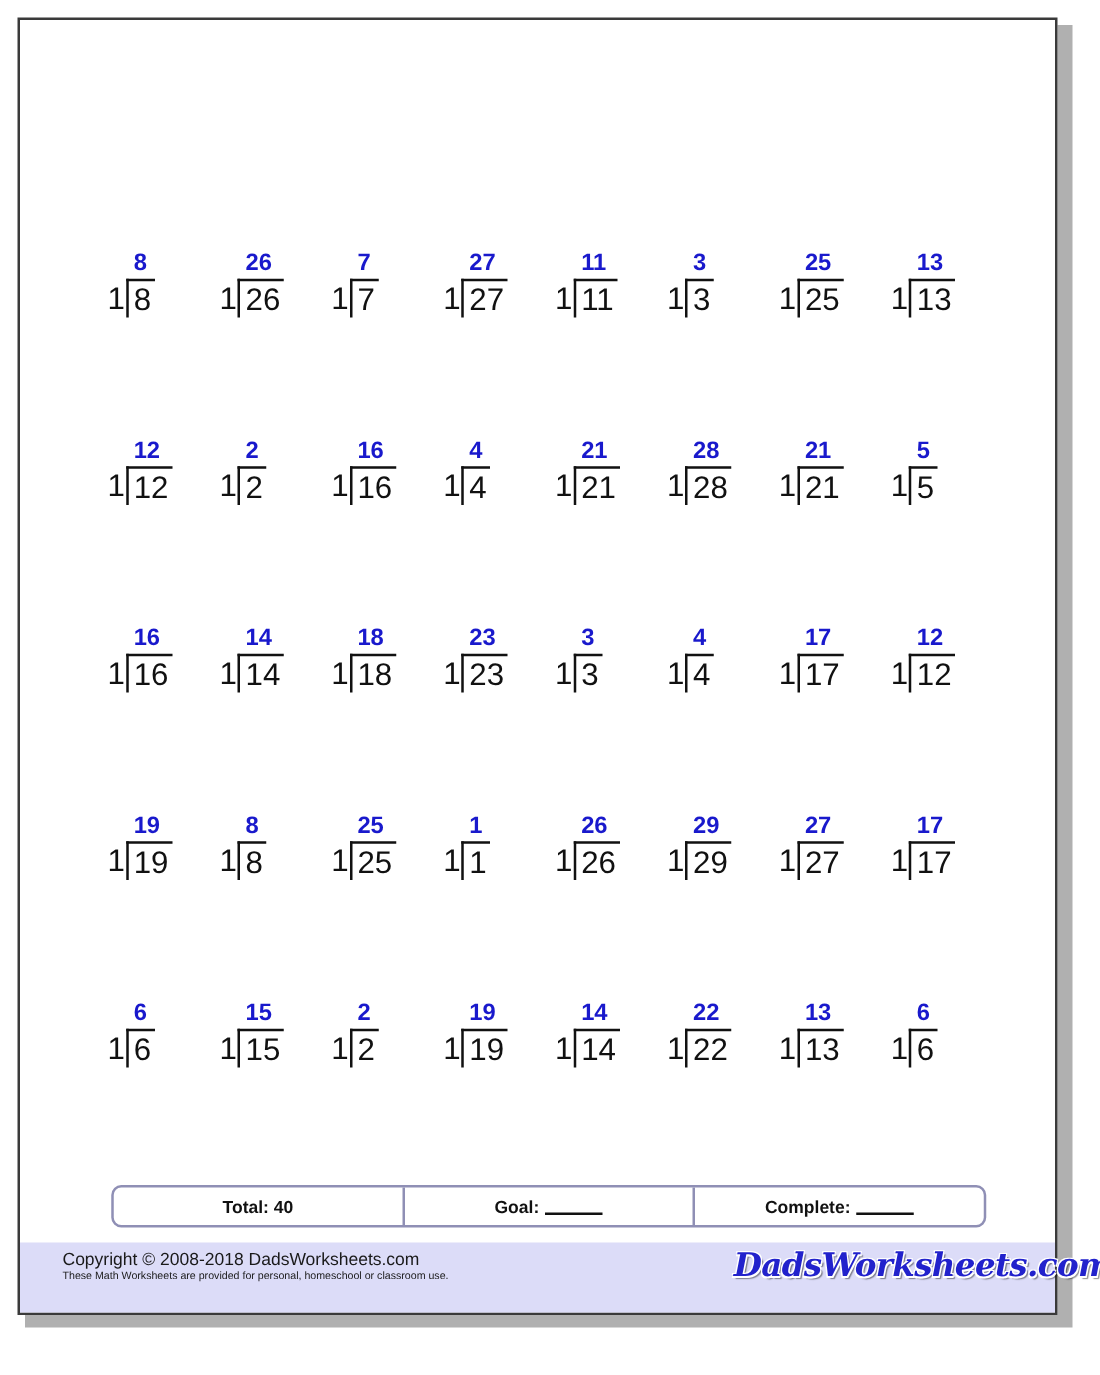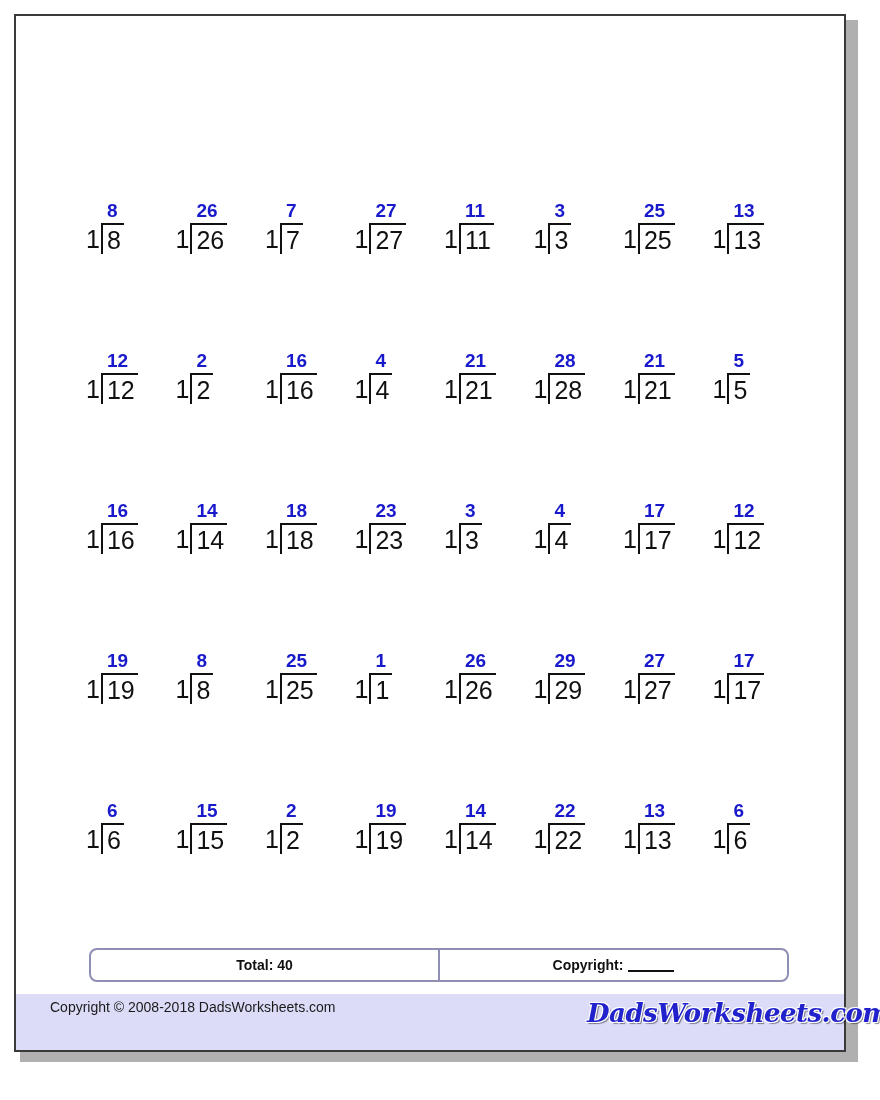--- a/index.html
+++ b/index.html
@@ -574,22 +574,27 @@
         <span class="bracket"><span class="quotient">6</span><span class="dividend">6</span></span>
       </div>
     </div>
   </div>
 
 <div id="score-box">
   <div class="score-cell">
     <span>Total: 40</span>
   </div>
   <div class="score-cell">
-    <span>Copyright:</span>
+    <span>Goal:</span>
+    <span class="blank-rule"></span>
+  </div>
+  <div class="score-cell">
+    <span>Complete:</span>
     <span class="blank-rule"></span>
   </div>
 </div>
 
 <div id="footer-bar"></div>
 <div id="copyright-block">
   <div class="copy-line-1">Copyright © 2008-2018 DadsWorksheets.com</div>
+  <div class="copy-line-2">These Math Worksheets are provided for personal, homeschool or classroom use.</div>
 </div>
 <div id="brand-logo">DadsWorksheets.com</div>
 
 </body></html>

